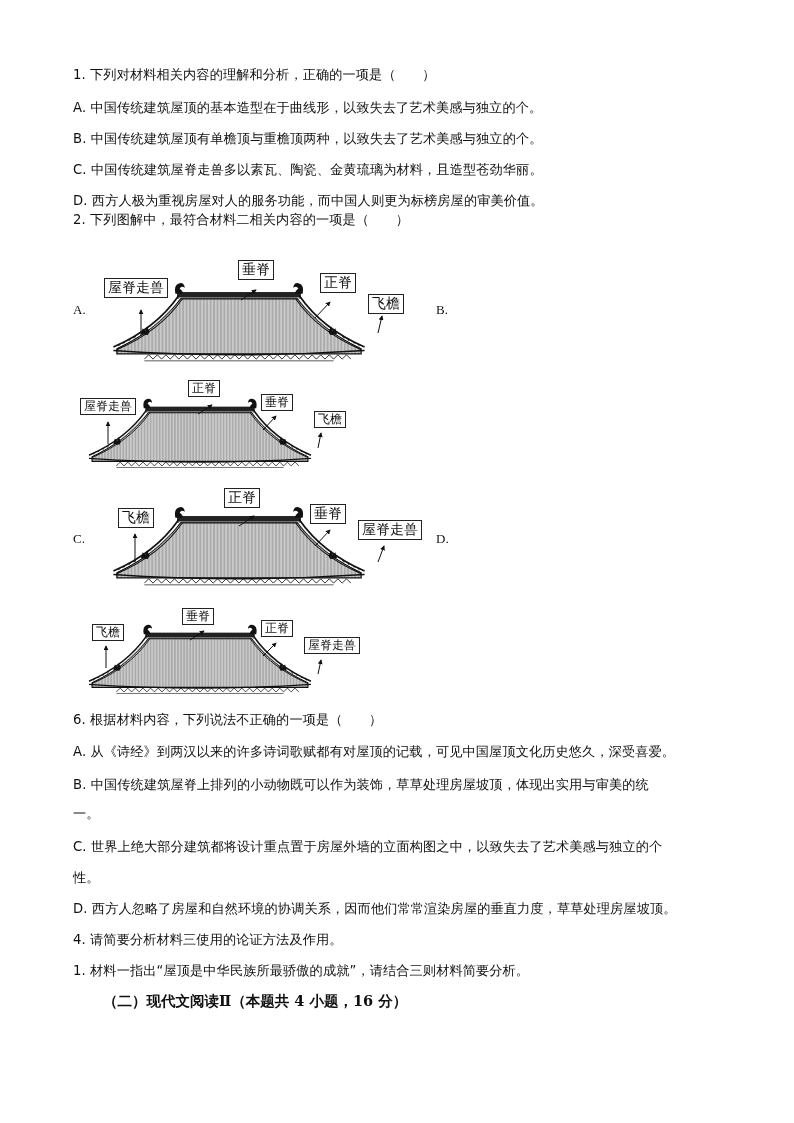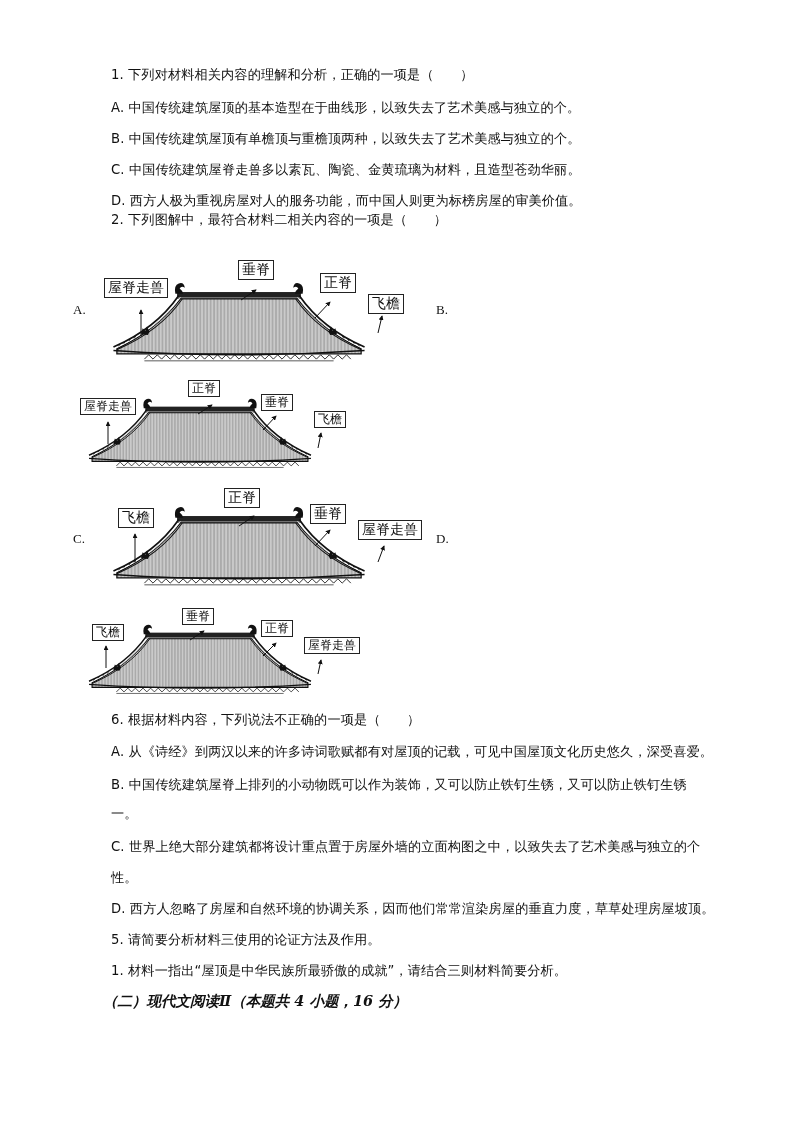--- a/index.html
+++ b/index.html
@@ -3,25 +3,25 @@
 <meta charset="utf-8">
 <style>
   html, body { margin: 0; padding: 0; background: #ffffff; }
   body {
     width: 794px; height: 1123px; position: relative; overflow: hidden;
     font-family: "DejaVu Sans", "Liberation Sans", sans-serif;
     color: #111;
   }
   .line {
     position: absolute; left: 73px; font-size: 13.2px; line-height: 18px;
-    white-space: nowrap; letter-spacing: 0.1px; margin-left: 38px;
+    white-space: nowrap; letter-spacing: 0.1px;
   }
   .heading {
     position: absolute; left: 103px; font-size: 14.5px; font-weight: bold;
-    font-family: "DejaVu Serif", "Liberation Serif", serif; white-space: nowrap; font-style: italic;
+    font-family: "DejaVu Serif", "Liberation Serif", serif; white-space: nowrap;
   }
   .opt-letter {
     position: absolute; font-size: 13px;
     font-family: "Liberation Serif", "DejaVu Serif", serif;
   }
   .diagram { position: absolute; }
   .diagram svg { display: block; overflow: visible; }
   .lbl {
     position: absolute; background: #fff; border: 1.3px solid #222;
     font-family: "DejaVu Serif", "Liberation Serif", serif;
@@ -138,22 +138,22 @@
     <line x1="240" y1="68" x2="243" y2="54" stroke="#111" stroke-width="1" marker-end="url(#arrow)"></line>
   </svg>
   <div class="lbl" style="left:14px;top:18px">飞檐</div>
   <div class="lbl" style="left:104px;top:2px">垂脊</div>
   <div class="lbl" style="left:183px;top:14px">正脊</div>
   <div class="lbl" style="left:226px;top:31px">屋脊走兽</div>
 </div>
 
 <div class="line" style="top:711px">6. 根据材料内容，下列说法不正确的一项是（　　）</div>
 <div class="line" style="top:743px">A. 从《诗经》到两汉以来的许多诗词歌赋都有对屋顶的记载，可见中国屋顶文化历史悠久，深受喜爱。</div>
-<div class="line" style="top:776px">B. 中国传统建筑屋脊上排列的小动物既可以作为装饰，又可以防止铁钉生锈，又可以防止铁钉生锈</div>
+<div class="line" style="top:776px">B. 中国传统建筑屋脊上排列的小动物既可以作为装饰，草草处理房屋坡顶，体现出实用与审美的统</div>
 <div class="line" style="top:805px">一。</div>
 <div class="line" style="top:838px">C. 世界上绝大部分建筑都将设计重点置于房屋外墙的立面构图之中，以致失去了艺术美感与独立的个</div>
 <div class="line" style="top:869px">性。</div>
 <div class="line" style="top:900px">D. 西方人忽略了房屋和自然环境的协调关系，因而他们常常渲染房屋的垂直力度，草草处理房屋坡顶。</div>
 
-<div class="line" style="top:931px">5. 请简要分析材料三使用的论证方法及作用。</div>
+<div class="line" style="top:931px">4. 请简要分析材料三使用的论证方法及作用。</div>
 <div class="line" style="top:962px">1. 材料一指出“屋顶是中华民族所最骄傲的成就”，请结合三则材料简要分析。</div>
 
 <div class="heading" style="top:992px">（二）现代文阅读Ⅱ（本题共 4 小题，16 分）</div>
 
 </body></html>

